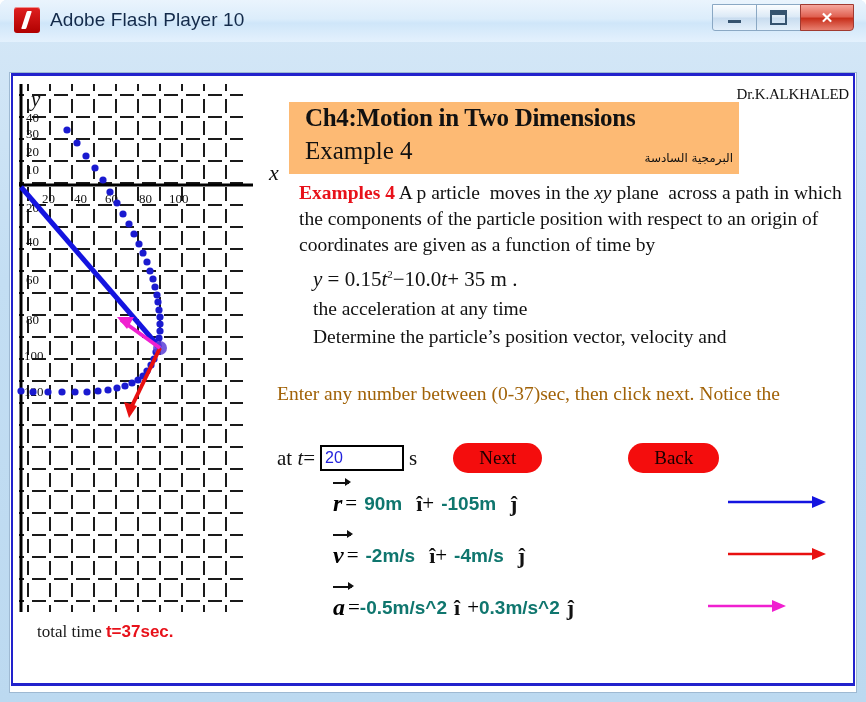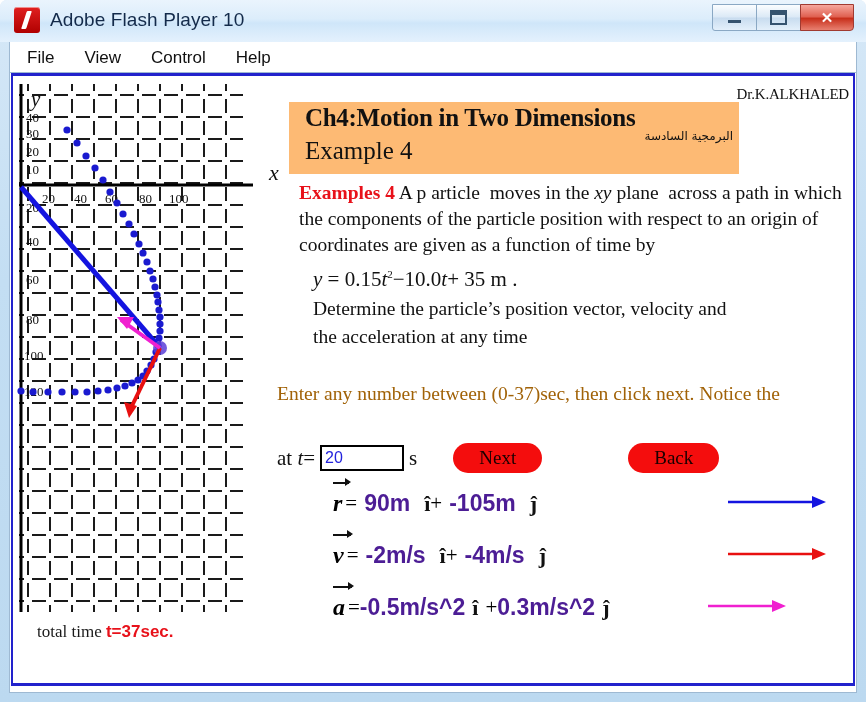--- a/index.html
+++ b/index.html
@@ -121,21 +121,21 @@
   .banner-l1{
     position:absolute;left:16px;top:2px;
     font-family:"Liberation Serif",serif;font-weight:bold;font-size:25px;color:#111;
     letter-spacing:-.3px;white-space:nowrap;
   }
   .banner-l2{
     position:absolute;left:16px;top:35px;
     font-family:"Liberation Serif",serif;font-weight:normal;font-size:25px;color:#111;
   }
   .banner-ar{
-    position:absolute;right:6px;top:27px;
+    position:absolute;right:6px;top:49px;
     font-family:"DejaVu Sans",sans-serif;font-size:12px;color:#101010;
     direction:rtl;
   }
 
   .para{
     position:absolute;left:28px;top:100px;width:555px;
     font-family:"Liberation Serif",serif;font-size:19.5px;color:#111;
     line-height:26px;
   }
   .para .lbl{color:#e8111a;font-weight:bold;}
@@ -182,21 +182,21 @@
   }
   .btn-next{margin-left:36px;}
   .btn-back{margin-left:86px;}
 
   
   .res{
     position:absolute;left:62px;
     font-family:"Liberation Serif",serif;font-size:21px;
     display:flex;align-items:center;white-space:nowrap;
   }
-  .res .num{color:#4c1d95;font-weight:bold;font-family:"Liberation Sans",sans-serif;font-size:23px;}
+  .res .num{color:#0f766e;font-weight:bold;font-family:"Liberation Sans",sans-serif;font-size:19px;}
   .res .hat{font-family:"Liberation Serif",serif;font-weight:bold;font-size:22px;color:#111;}
   .r1{top:410px;}
   .r2{top:462px;}
   .r3{top:514px;}
   .gap{display:inline-block;width:14px;}
   .gap-s{display:inline-block;width:7px;}
   .arrowbox{position:absolute;left:395px;}
 
   .vbig{
     display:inline-block;position:relative;
@@ -227,26 +227,20 @@
           <span class="wbico ic-max">
               <i></i>
             </span>
         </div>
         <div class="wb close">
           <span>✕</span>
         </div>
       </div>
     </div>
 
-    <div class="menubar">
-      <div class="menu-item">File</div>
-      <div class="menu-item">View</div>
-      <div class="menu-item">Control</div>
-      <div class="menu-item">Help</div>
-    </div>
 
     <div class="stage-wrap">
       <div class="stage">
 
         <div class="graph">
           <svg width="240" height="530" viewBox="0 0 240 530">
             <defs>
               <pattern id="grid" width="22" height="22" patternUnits="userSpaceOnUse">
                 <path d="M 0 11 L 7 11 M 15 11 L 22 11 M 11 0 L 11 7 M 11 15 L 11 22" stroke="#1a1a1a" stroke-width="2" fill="none"></path>
               </pattern>
@@ -361,22 +355,22 @@
           </div>
 
           <div class="para">
             <span class="lbl">Examples 4</span>
             <span>
               A p article&nbsp; moves in the <i>xy</i> plane&nbsp; across a path in which the components of the particle position with respect to an origin of coordinates are given as a function of time by
             </span>
             <div class="eqline indent">
               <i>y</i> = 0.15<i>t</i><sup class="sm">2</sup>−10.0<i>t</i>+ 35 m .
             </div>
+            <div style="margin-left:14px;line-height:28px;">the  acceleration  at any time</div>
             <div style="margin-left:14px;line-height:28px;">Determine  the  particle’s    position vector,  velocity  and</div>
-            <div style="margin-left:14px;line-height:28px;">the  acceleration  at any time</div>
           </div>
 
           <div class="instr">
             <div>Enter any number between (0-37)sec, then click next. Notice the</div>
           </div>
 
           <div class="trow">
             <span>at <i>t</i>=</span>
             <input class="tinput" type="text" value="20" style="">
             <span>s</span>

